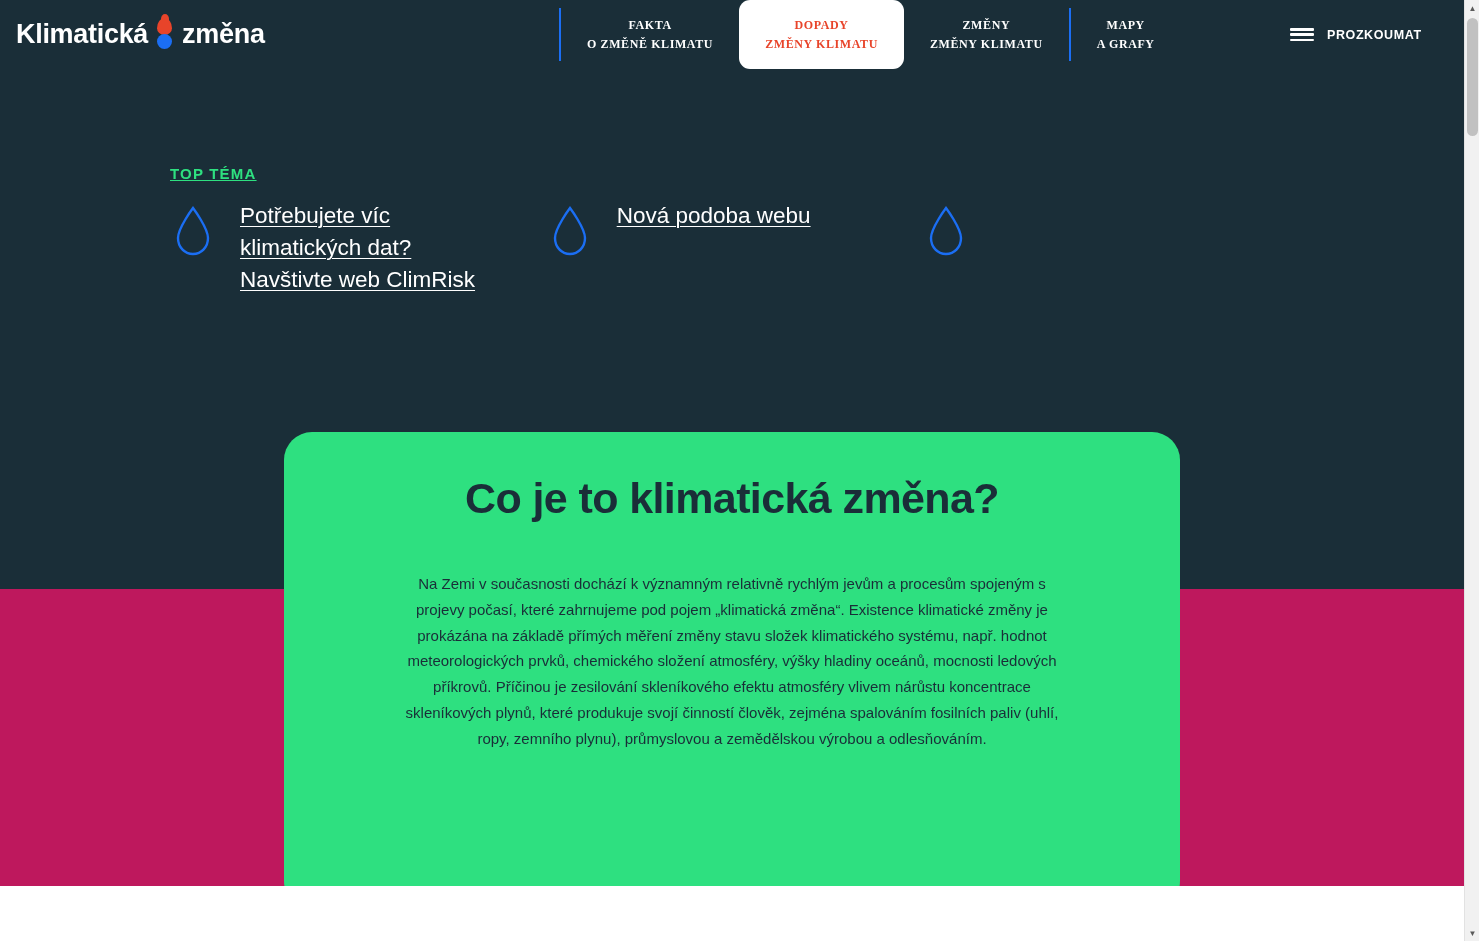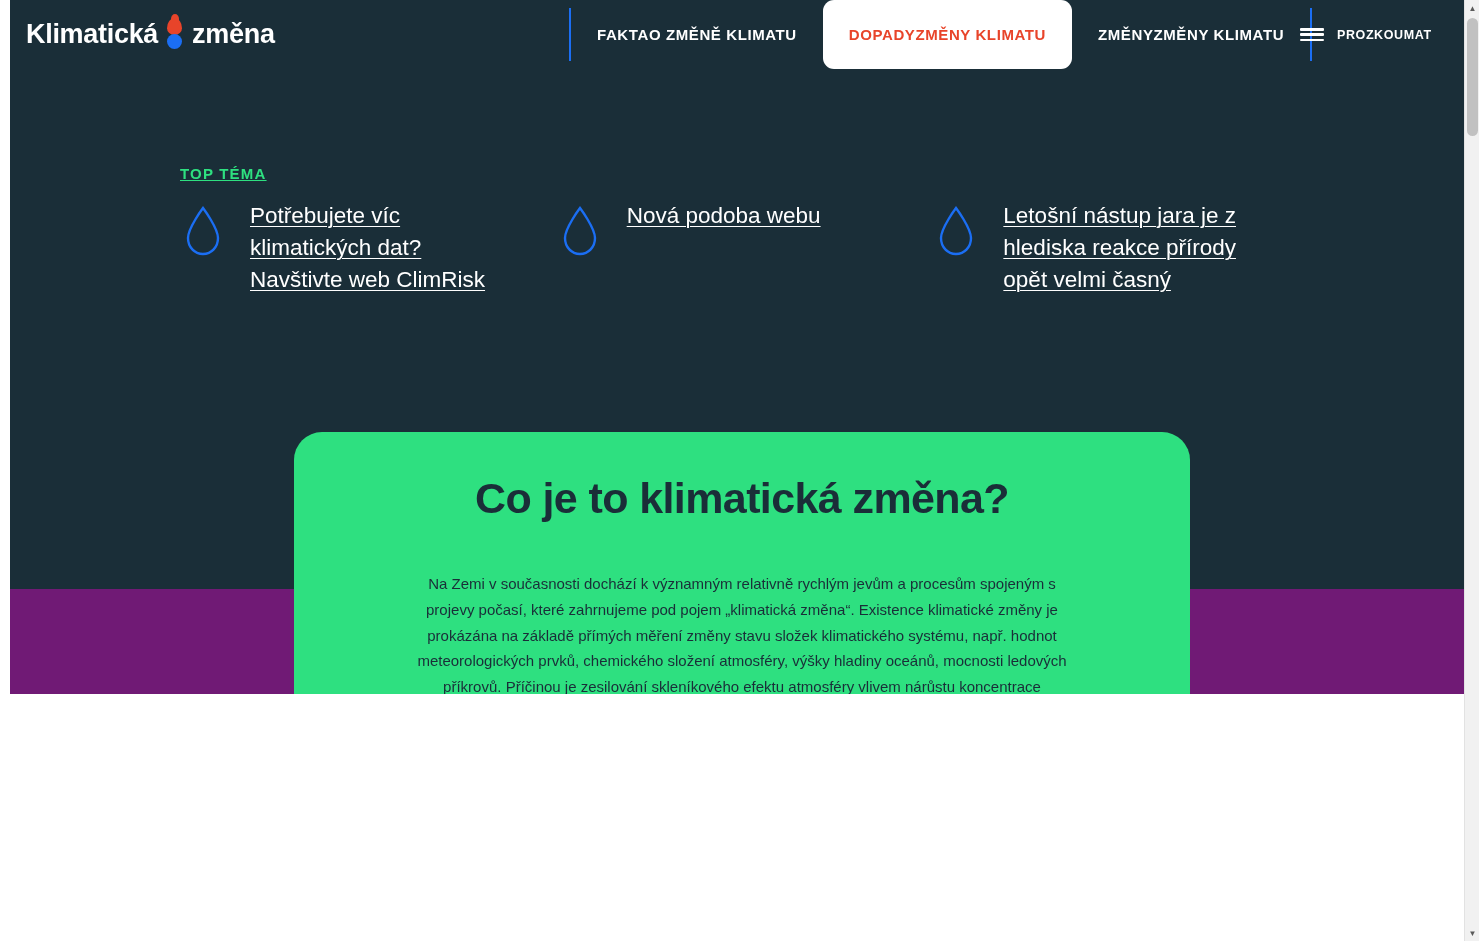--- a/index.html
+++ b/index.html
@@ -10,25 +10,25 @@
     font-family: "Liberation Sans", sans-serif;
   }
   body {
     background: #ffffff;
     position: relative;
   }
 
   
   .page {
     position: absolute;
-    left: 10px; top: 0;
+    left: 0; top: 0;
     width: 1464px;
-    height: 694px;
+    height: 886px;
     overflow: hidden;
-    background: #701a75;
+    background: #be185d;
   }
 
   
   .dark-band {
     position: absolute;
     left: 0; top: 0;
     width: 1464px;
     height: 589px;
     background: #1a2e38;
   }
@@ -96,33 +96,34 @@
   }
   .nav-sep {
     width: 2px;
     background: #1b6ef3;
     margin: 8px 0;
     align-self: stretch;
     height: 53px;
   }
   .nav-item {
     display: flex;
-    flex-direction: row;
+    flex-direction: column;
     justify-content: center;
     align-items: center;
     padding: 0 26px;
     height: 69px;
     color: #ffffff;
-    font-size: 15px;
+    font-size: 12px;
     font-weight: bold;
     letter-spacing: 0.6px;
     line-height: 1.55;
     text-align: center;
     cursor: pointer;
     white-space: nowrap;
+    font-family: Liberation Serif, serif;
   }
   .nav-item.active {
     background: #ffffff;
     color: #e8442a;
     border-radius: 11px;
   }
   .nav-explore {
     position: absolute;
     left: 1290px;
     top: 0;
@@ -285,20 +286,24 @@
         <span>ZMĚNY KLIMATU</span>
       </div>
 
       <div class="nav-item">
         <span>ZMĚNY</span>
         <span>ZMĚNY KLIMATU</span>
       </div>
 
       <div class="nav-sep"></div>
 
+      <div class="nav-item">
+        <span>MAPY</span>
+        <span>A GRAFY</span>
+      </div>
     </div>
 
     <div class="nav-explore">
       <span class="burger">
         <span></span>
           <span></span>
           <span></span>
       </span>
       <span>PROZKOUMAT</span>
     </div>
@@ -325,21 +330,20 @@
       </span>
       <a class="topic-link">Nová podoba webu</a>
     </div>
 
     <div class="topic">
       <span class="topic-icon">
         <svg width="46" height="56" viewBox="0 0 46 56" fill="none">
           <path d="M23 4 C23 4 38 24 38 34 C38 43 31.5 50 23 50 C14.5 50 8 43 8 34 C8 24 23 4 23 4 Z" stroke="#1b6ef3" stroke-width="2.4" fill="none"></path>
         </svg>
       </span>
-      <a class="topic-link">Letošní nástup jara je z hlediska reakce přírody opět velmi časný</a>
     </div>
   </div>
 
   <div class="card">
     <h1 class="card-title">Co je to klimatická změna?</h1>
     <p class="card-body">Na Zemi v současnosti dochází k významným relativně rychlým jevům a procesům spojeným s projevy počasí, které zahrnujeme pod pojem „klimatická změna“. Existence klimatické změny je prokázána na základě přímých měření změny stavu složek klimatického systému, např. hodnot meteorologických prvků, chemického složení atmosféry, výšky hladiny oceánů, mocnosti ledových příkrovů. Příčinou je zesilování skleníkového efektu atmosféry vlivem nárůstu koncentrace skleníkových plynů, které produkuje svojí činností člověk, zejména spalováním fosilních paliv (uhlí, ropy, zemního plynu), průmyslovou a zemědělskou výrobou a odlesňováním.</p>
   </div>
 
 </div>
 

